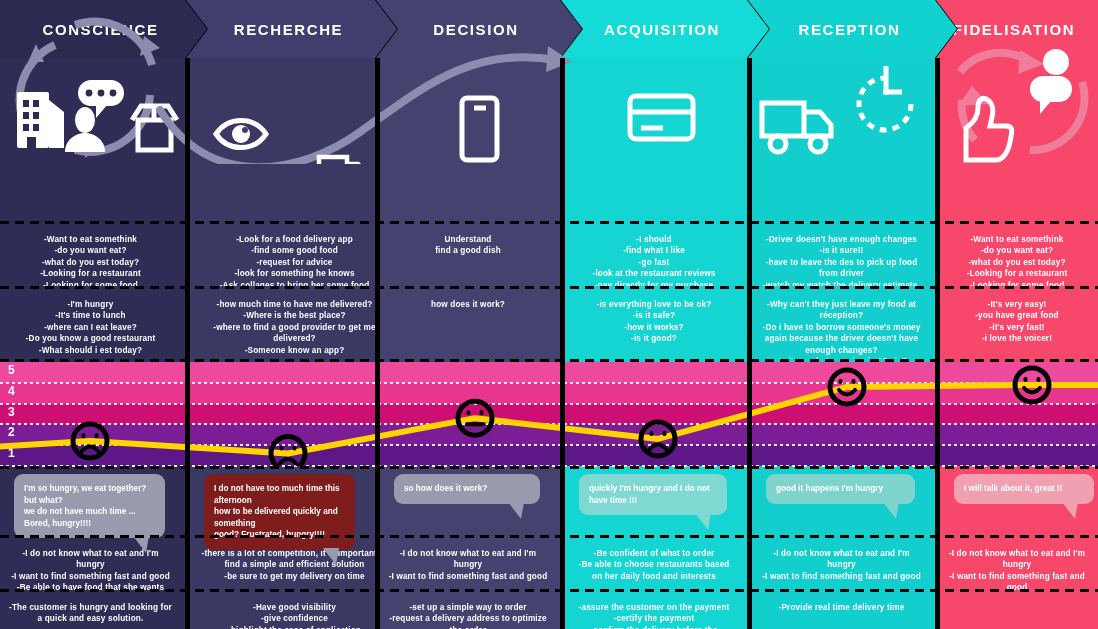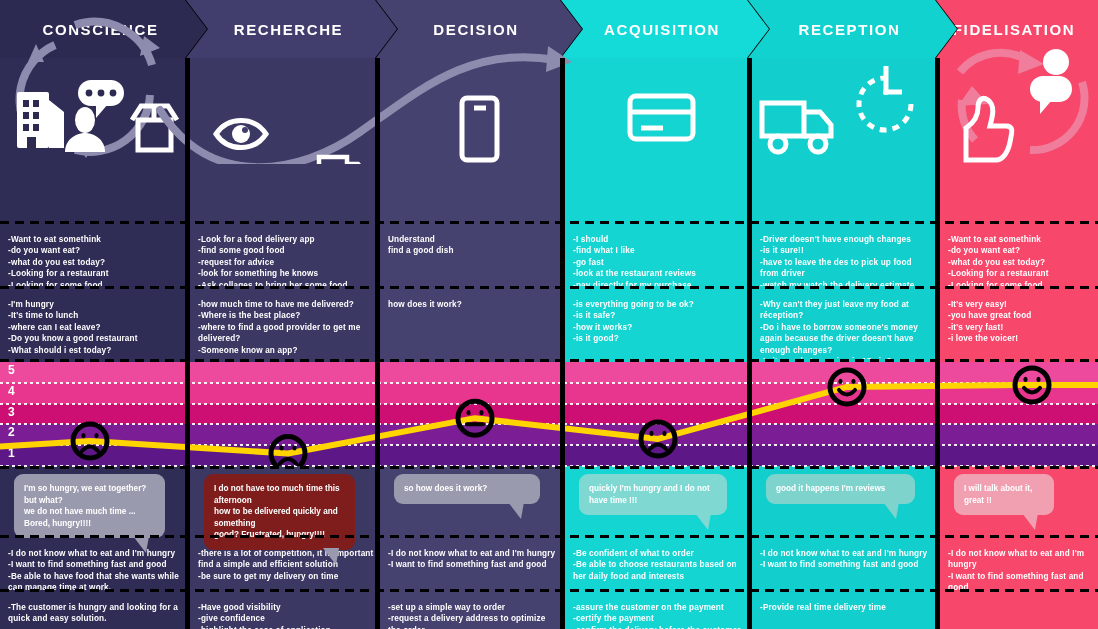--- a/index.html
+++ b/index.html
@@ -40,21 +40,21 @@
   
   .col {
     position: absolute;
     top: 58px;
     height: 571px;
   }
   .cell {
     position: absolute; left: 0; right: 0;
     overflow: hidden;
   }
-  .cell-pad { padding: 10px 4px 6px 8px; }
+  .cell-pad { padding: 10px 12px 6px 8px; text-align: center; }
 
   .txt-line {
     color: #ffffff;
     font-size: 8.2px;
     font-weight: bold;
     line-height: 11.4px;
     letter-spacing: 0.15px;
     white-space: normal;
   }
 
@@ -214,21 +214,21 @@
       </div>
       <div class="col" style="left: 565px; width: 182px; background: rgb(20, 213, 210);">
         <div class="cell cell-pad" style="top: 166px; height: 62px;">
           <div class="txt-line">-I should</div>
           <div class="txt-line">-find what I like</div>
           <div class="txt-line">-go fast</div>
           <div class="txt-line">-look at the restaurant reviews</div>
           <div class="txt-line">-pay directly for my purchase</div>
         </div>
         <div class="cell cell-pad" style="top: 231px; height: 70px;">
-          <div class="txt-line">-is everything going to be ok?</div>
+          <div class="txt-line">-is everything love to be ok?</div>
           <div class="txt-line">-is it safe?</div>
           <div class="txt-line">-how it works?</div>
           <div class="txt-line">-is it good?</div>
         </div>
         <div class="cell cell-pad" style="top: 480px; height: 52px;">
           <div class="txt-line">-Be confident of what to order</div>
           <div class="txt-line">-Be able to choose restaurants based on her daily food and interests</div>
         </div>
         <div class="cell cell-pad" style="top: 534px; height: 37px;">
           <div class="txt-line">-assure the customer on the payment</div>
@@ -465,24 +465,24 @@
       </div>
       <div class="bubble" style="left: 394px; top: 474px; width: 146px; background: rgb(154, 154, 174); color: rgb(154, 154, 174); z-index: 14;">
         <div class="bubble-txt" style="white-space: pre-line;">so how does it work?</div>
         <span class="bubble-tail"></span>
       </div>
       <div class="bubble" style="left: 579px; top: 474px; width: 148px; background: rgb(127, 217, 210); color: rgb(127, 217, 210); z-index: 14;">
         <div class="bubble-txt" style="white-space: pre-line;">quickly I'm hungry and I do not have time !!!</div>
         <span class="bubble-tail"></span>
       </div>
       <div class="bubble" style="left: 766px; top: 474px; width: 149px; background: rgb(127, 211, 205); color: rgb(127, 211, 205); z-index: 14;">
-        <div class="bubble-txt" style="white-space: pre-line;">good it happens I'm reviews</div>
-        <span class="bubble-tail"></span>
-      </div>
-      <div class="bubble" style="left: 954px; top: 474px; width: 100px; background: rgb(240, 160, 176); color: rgb(240, 160, 176); z-index: 14;">
+        <div class="bubble-txt" style="white-space: pre-line;">good it happens I'm hungry</div>
+        <span class="bubble-tail"></span>
+      </div>
+      <div class="bubble" style="left: 954px; top: 474px; width: 140px; background: rgb(240, 160, 176); color: rgb(240, 160, 176); z-index: 14;">
         <div class="bubble-txt" style="white-space: pre-line;">I will talk about it, great !!</div>
         <span class="bubble-tail"></span>
       </div>
     </div>
 
   <div id="seps">
       <div class="hsep" style="top: 221px;"></div>
       <div class="hsep" style="top: 286px;"></div>
       <div class="hsep" style="top: 359px;"></div>
       <div class="hsep" style="top: 466px;"></div>

